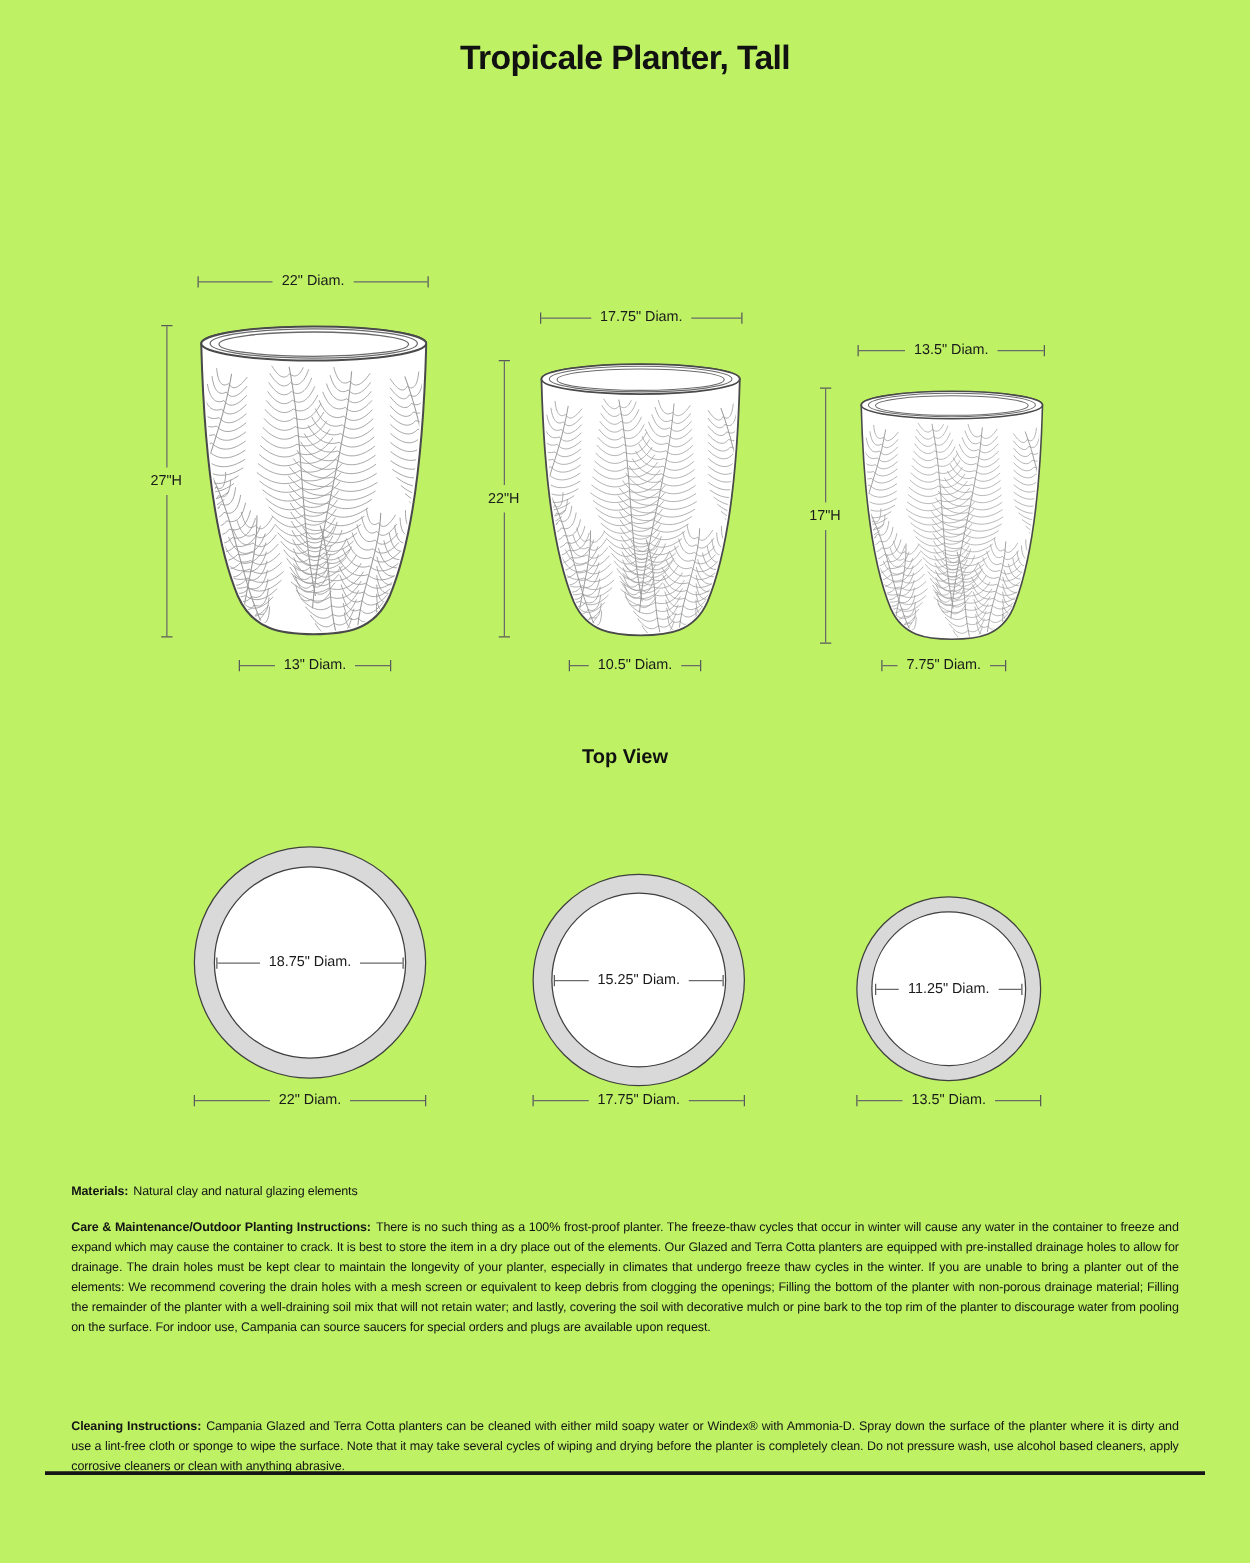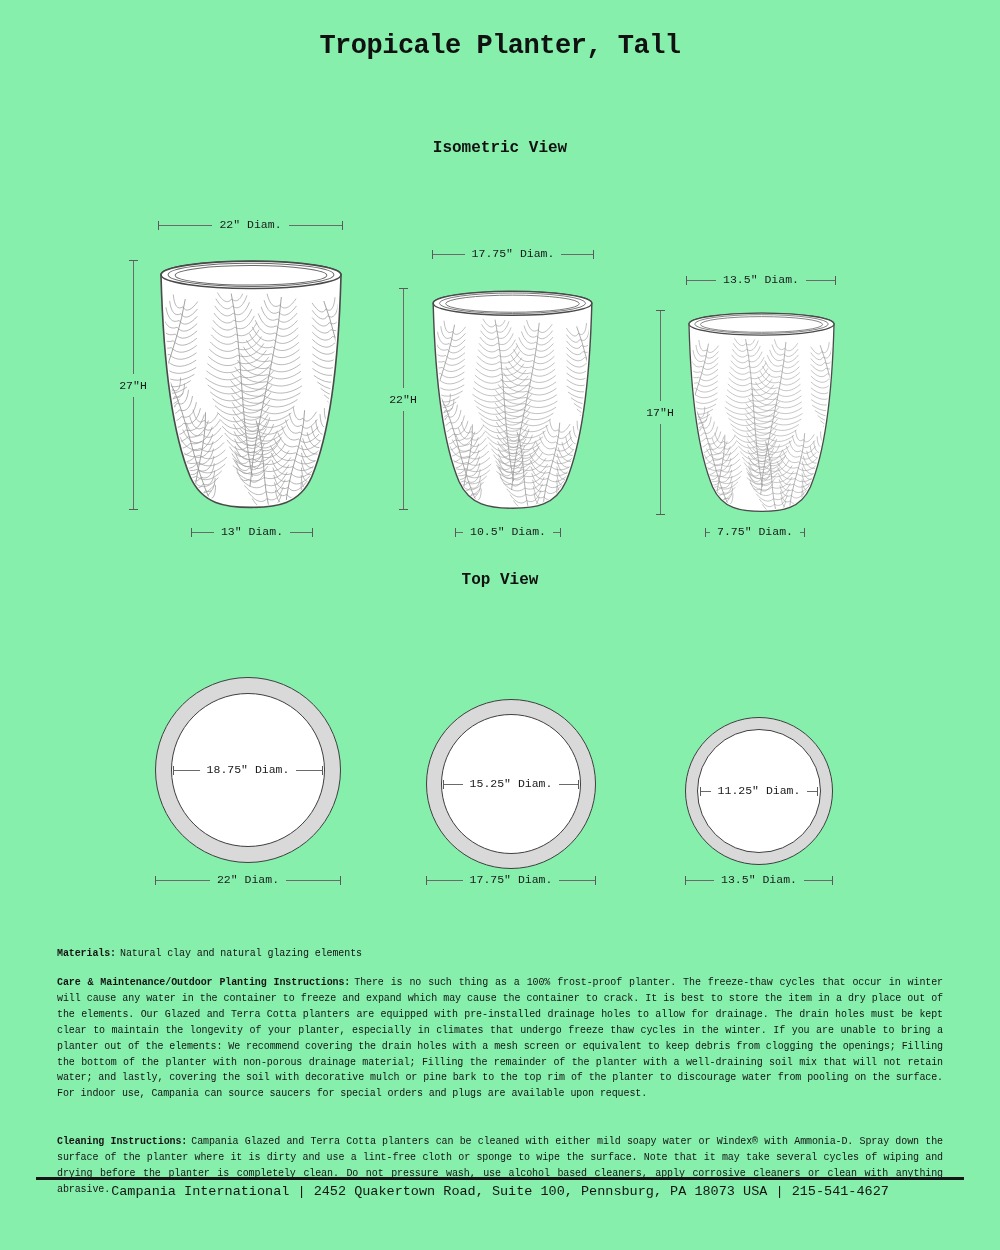--- a/index.html
+++ b/index.html
@@ -1,31 +1,31 @@
 <!DOCTYPE html>
 <html><head>
 <meta charset="utf-8">
 <style>
   * { margin:0; padding:0; box-sizing:border-box; }
   html,body { background:#ffffff; }
   .page {
     position:relative; width:1000px; height:1250px; margin:0 auto;
-    background:#86efac; overflow:hidden;
-    font-family:Liberation Mono, monospace; color:#1a1a1a;
+    background:#bef264; overflow:hidden;
+    font-family:Liberation Sans, sans-serif; color:#1a1a1a;
   }
   h1.title {
     position:absolute; top:31px; left:0; width:100%;
     text-align:center; font-size:27px; font-weight:bold; letter-spacing:-0.5px; color:#111;
   }
   .sec-h {
     position:absolute; left:0; width:100%; text-align:center;
     font-size:16px; font-weight:bold; color:#111;
   }
   .iso-h { top:139px; }
-  .top-h { top:571px;text-align:center; }
+  .top-h { top:597px;text-align:center; }
 
   
   .hdim { position:absolute; display:flex; align-items:center; height:10px; }
   .hdim .tick { width:1px; height:9px; background:#5a5a5a; }
   .hdim .seg  { flex:1; height:0; border-top:1px solid #6a6a6a; }
   .hdim .lbl  { padding:0 7px; font-size:11.5px; white-space:nowrap; color:#1a1a1a; line-height:10px; }
 
   .vdim { position:absolute; display:flex; flex-direction:column; align-items:center; width:34px; }
   .vdim .tick { height:1px; width:9px; background:#5a5a5a; }
   .vdim .seg  { flex:1; width:0; border-left:1px solid #6a6a6a; }
@@ -61,21 +61,20 @@
   .f2 .sep { margin:0 6px; }
   .f2 a.link { color:#3a6fb7; text-decoration:underline; cursor:pointer; }
 </style>
 </head>
 <body>
 
 <div class="page">
 
   <h1 class="title">Tropicale Planter, Tall</h1>
 
-  <div class="sec-h iso-h">Isometric View</div>
 
   <div class="hdim" style="left:158px;top:220px;width:185px">
     <span class="tick"></span>
       <span class="seg"></span>
       <span class="lbl">22" Diam.</span>
       <span class="seg"></span>
       <span class="tick"></span>
   </div>
   <div class="vdim" style="left:116px;top:260px;height:250px">
     <span class="tick"></span>
@@ -1272,15 +1271,14 @@
 
   <p class="para just" style="top:975px">
     <b>Care &amp; Maintenance/Outdoor Planting Instructions:</b><span>There is no such thing as a 100% frost-proof planter. The freeze-thaw cycles that occur in winter will cause any water in the container to freeze and expand which may cause the container to crack. It is best to store the item in a dry place out of the elements. Our Glazed and Terra Cotta planters are equipped with pre-installed drainage holes to allow for drainage. The drain holes must be kept clear to maintain the longevity of your planter, especially in climates that undergo freeze thaw cycles in the winter. If you are unable to bring a planter out of the elements: We recommend covering the drain holes with a mesh screen or equivalent to keep debris from clogging the openings; Filling the bottom of the planter with non-porous drainage material; Filling the remainder of the planter with a well-draining soil mix that will not retain water; and lastly, covering the soil with decorative mulch or pine bark to the top rim of the planter to discourage water from pooling on the surface. For indoor use, Campania can source saucers for special orders and plugs are available upon request.</span>
   </p>
 
   <p class="para just" style="top:1134px">
     <b>Cleaning Instructions:</b><span>Campania Glazed and Terra Cotta planters can be cleaned with either mild soapy water or Windex® with Ammonia-D. Spray down the surface of the planter where it is dirty and use a lint-free cloth or sponge to wipe the surface. Note that it may take several cycles of wiping and drying before the planter is completely clean. Do not pressure wash, use alcohol based cleaners, apply corrosive cleaners or clean with anything abrasive.</span>
   </p>
 
   <div class="rule"></div>
-  <div class="fline f1">Campania International | 2452 Quakertown Road, Suite 100, Pennsburg, PA 18073 USA | 215-541-4627</div>
 
 </div>
 
 </body></html>

